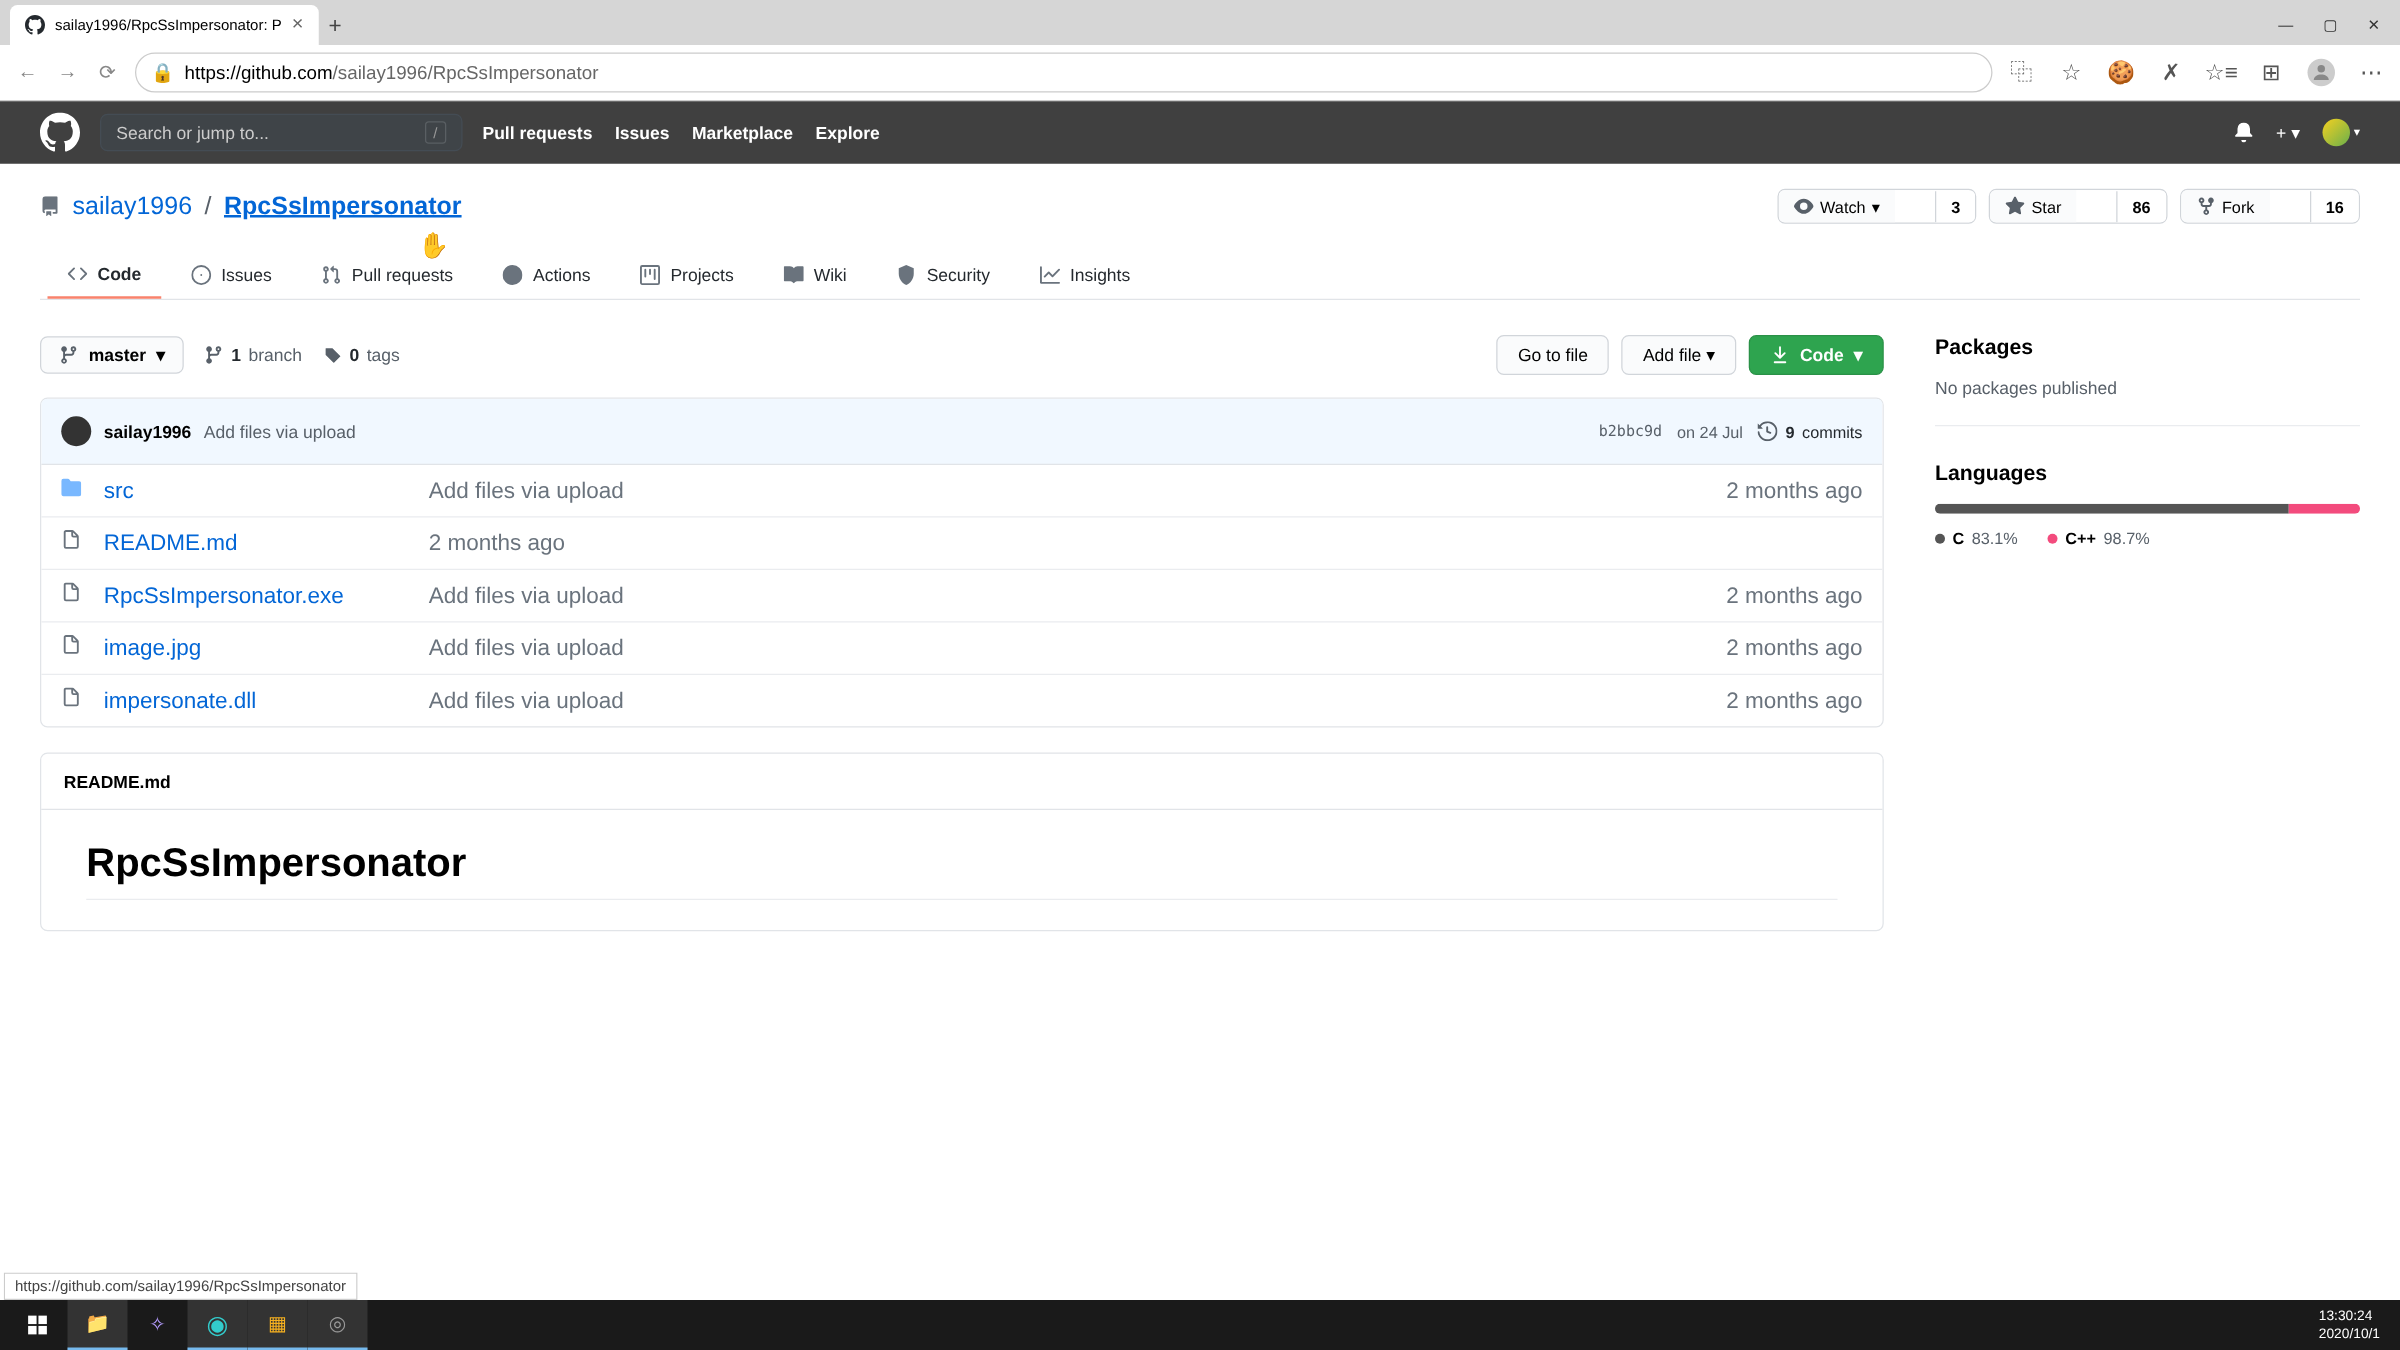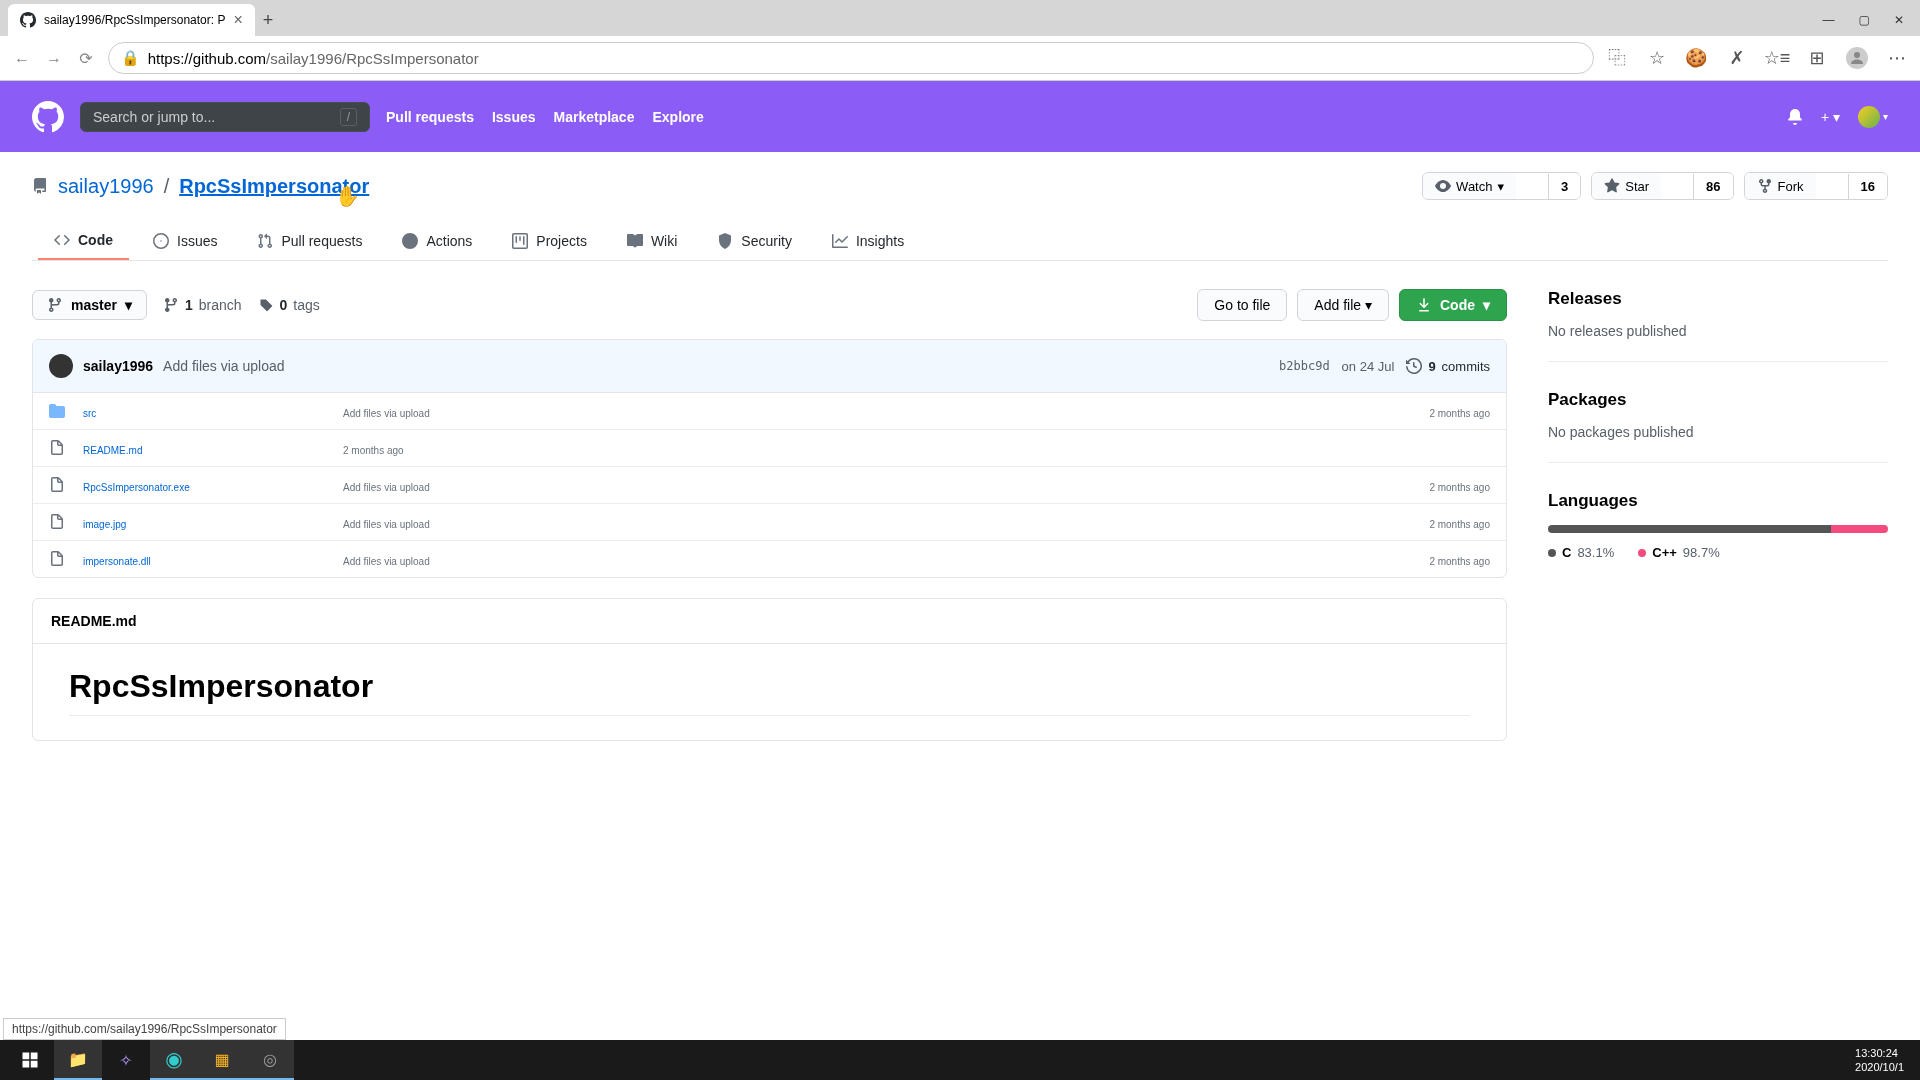--- a/index.html
+++ b/index.html
@@ -19,21 +19,21 @@
 .url-field .lock { color: #666; }
 .url-text { color: #333; }
 .url-text .domain { color: #000; }
 .url-text .rest { color: #666; }
 .addr-icons { display: flex; gap: 18px; align-items: center; }
 .addr-icons span { width: 22px; height: 22px; display: flex; align-items: center; justify-content: center; color: #555; font-size: 18px; }
 .emoji-icon { font-size: 18px; }
 .avatar-circle { width: 28px; height: 28px; border-radius: 50%; background: #ccc; display: flex; align-items: center; justify-content: center; }
 
 
-.gh-header { background: #8b5cf6; height: 71px; display: flex; align-items: center; padding: 0 32px; gap: 16px; }
+.gh-header { background: #404040; height: 50px; display: flex; align-items: center; padding: 0 32px; gap: 16px; }
 .gh-logo { width: 32px; height: 32px; }
 .gh-search { display: flex; align-items: center; background: #3f4448; border: 1px solid #444c54; border-radius: 6px; height: 30px; width: 290px; padding: 0 12px; color: #ccc; font-size: 14px; justify-content: space-between; }
 .gh-search .slash { border: 1px solid #5a5f63; border-radius: 3px; padding: 1px 6px; font-size: 12px; color: #999; }
 .gh-nav { display: flex; gap: 18px; }
 .gh-nav a { color: #fff; font-weight: 600; font-size: 14px; text-decoration: none; }
 .gh-header-right { margin-left: auto; display: flex; align-items: center; gap: 18px; }
 .gh-header-right svg { fill: #fff; }
 .gh-plus { color: #fff; font-size: 14px; display: flex; align-items: center; gap: 2px; }
 .gh-avatar { width: 22px; height: 22px; border-radius: 50%; background: linear-gradient(135deg, #f5d020, #6ab04c); }
 
@@ -73,21 +73,21 @@
 .files-box { border: 1px solid #e1e4e8; border-radius: 6px; overflow: hidden; }
 .commit-row { display: flex; align-items: center; padding: 14px 16px; background: #f1f8ff; border-bottom: 1px solid #e1e4e8; gap: 10px; font-size: 14px; }
 .commit-avatar { width: 24px; height: 24px; border-radius: 50%; background: #333; }
 .commit-author { font-weight: 600; }
 .commit-msg { color: #586069; }
 .commit-meta { margin-left: auto; display: flex; align-items: center; gap: 12px; color: #586069; font-size: 13px; }
 .commit-sha { color: #586069; font-family: monospace; font-size: 12px; }
 .commits-count { display: flex; align-items: center; gap: 6px; color: #24292e; }
 .commits-count b { font-weight: 600; }
 
-.file-row { display: flex; align-items: flex-end; padding: 10px 16px; border-bottom: 1px solid #eaecef; font-size: 10px; }
+.file-row { display: flex; align-items: flex-start; padding: 10px 16px; border-bottom: 1px solid #eaecef; font-size: 18px; }
 .file-row:last-child { border-bottom: none; }
 .file-row .icon { width: 20px; margin-right: 14px; display: flex; }
 .file-row .name { width: 260px; }
 .file-row .name a { color: #0366d6; text-decoration: none; }
 .file-row .msg { flex: 1; color: #6a737d; }
 .file-row .time { color: #6a737d; }
 .folder-icon { fill: #79b8ff; }
 .file-icon { fill: #6a737d; }
 
 
@@ -388,24 +388,20 @@
     <div class="readme-box">
       <div class="readme-head">README.md</div>
       <div class="readme-body">
         <h1>RpcSsImpersonator</h1>
       </div>
     </div>
   </div>
 
   <div class="main-right">
     <div class="sb-section">
-      <div class="sb-title">Releases</div>
-      <div class="sb-muted">No releases published</div>
-    </div>
-    <div class="sb-section">
       <div class="sb-title">Packages</div>
       <div class="sb-muted">No packages published</div>
     </div>
     <div class="sb-section" style="border-bottom:none">
       <div class="sb-title">Languages</div>
       <div class="lang-bar">
         <div class="lang-seg-c" style="width:83.1%"></div>
         <div class="lang-seg-cpp" style="width:16.9%"></div>
       </div>
       <div class="lang-list" id="lang-list">

